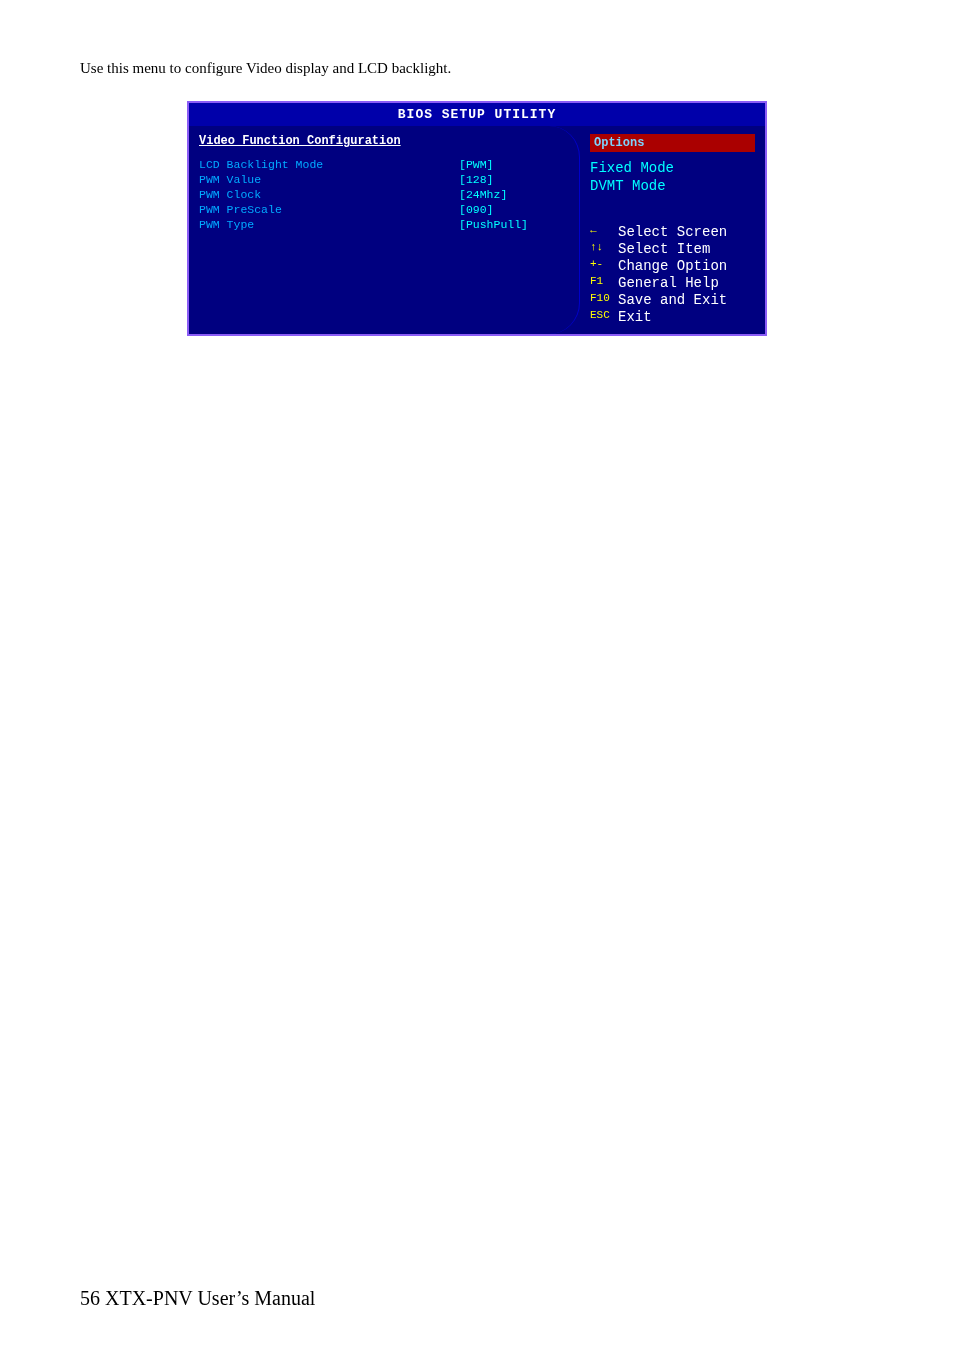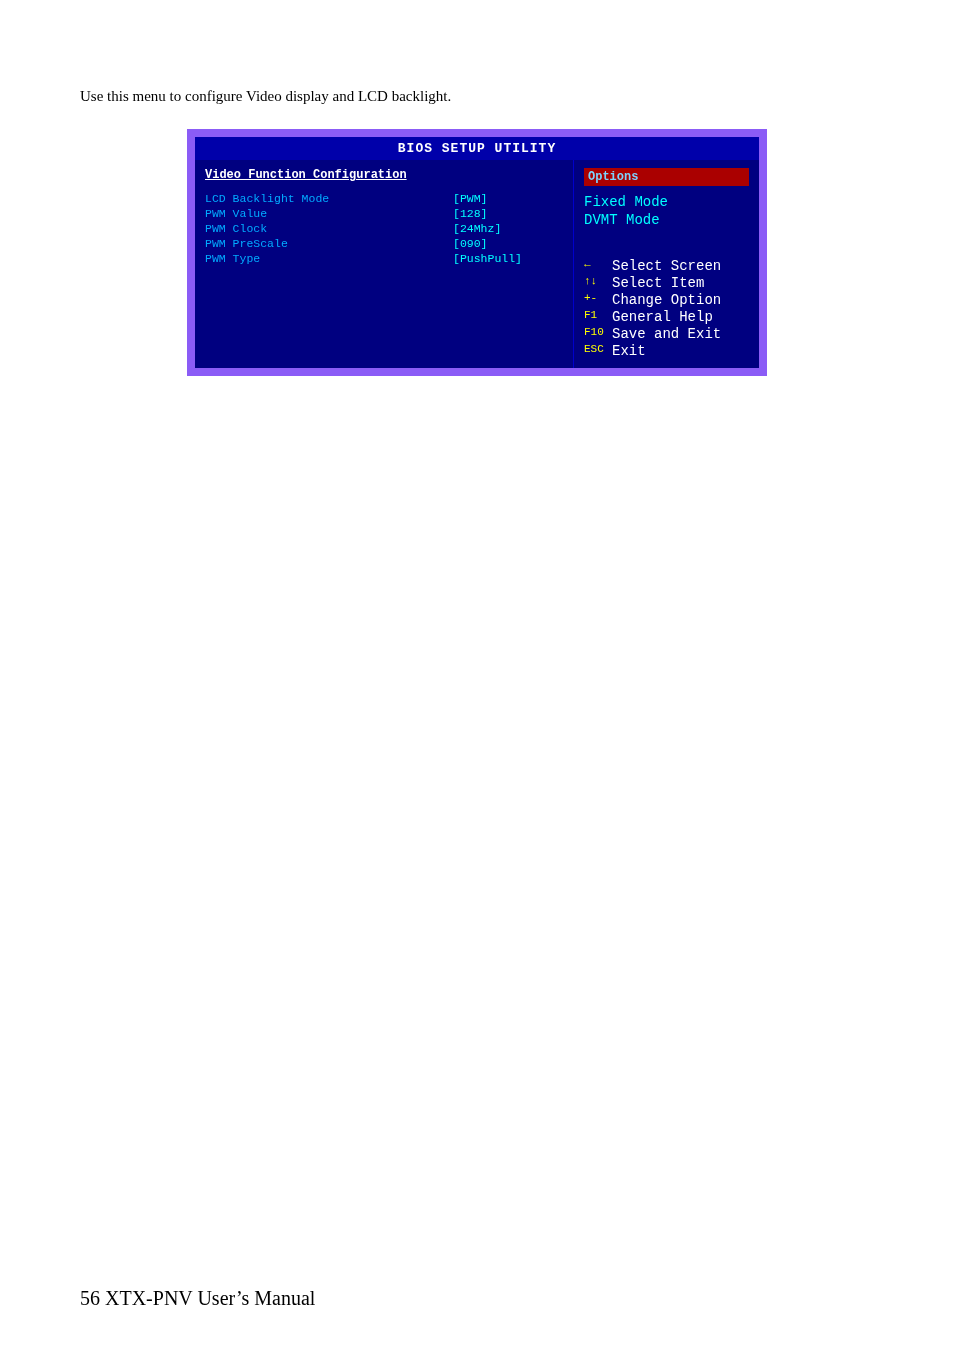--- a/index.html
+++ b/index.html
@@ -5,35 +5,35 @@
     * { margin: 0; padding: 0; box-sizing: border-box; }
     body {
       background: #ffffff;
       font-family: 'Times New Roman', serif;
       width: 954px;
       min-height: 1350px;
       position: relative;
     }
 
     .page-content {
-      padding: 88px 80px 60px 80px;
+      padding: 60px 80px 60px 80px;
     }
 
     .description {
       font-size: 15px;
       color: #000;
       margin-bottom: 24px;
       font-family: 'Times New Roman', serif;
     }
 
     
     .bios-container {
       width: 580px;
       margin: 0 auto;
-      border: 8px solid #8b5cf6;
+      border: 2px solid #8b5cf6;
       background: #000080;
     }
 
     .bios-title-bar {
       background: #0000aa;
       text-align: center;
       padding: 4px 0;
       color: #ffffff;
       font-family: 'Courier New', monospace;
       font-size: 13px;
@@ -59,20 +59,21 @@
 
     .bios-body {
       display: flex;
       background: #000080;
     }
 
     .bios-left {
       flex: 1;
       padding: 8px 10px;
       border-right: 1px solid #0000cc;
+      border-radius: 31px;
     }
 
     .bios-right {
       width: 185px;
       padding: 8px 10px;
     }
 
     .section-header {
       color: #ffffff;
       font-family: 'Courier New', monospace;

